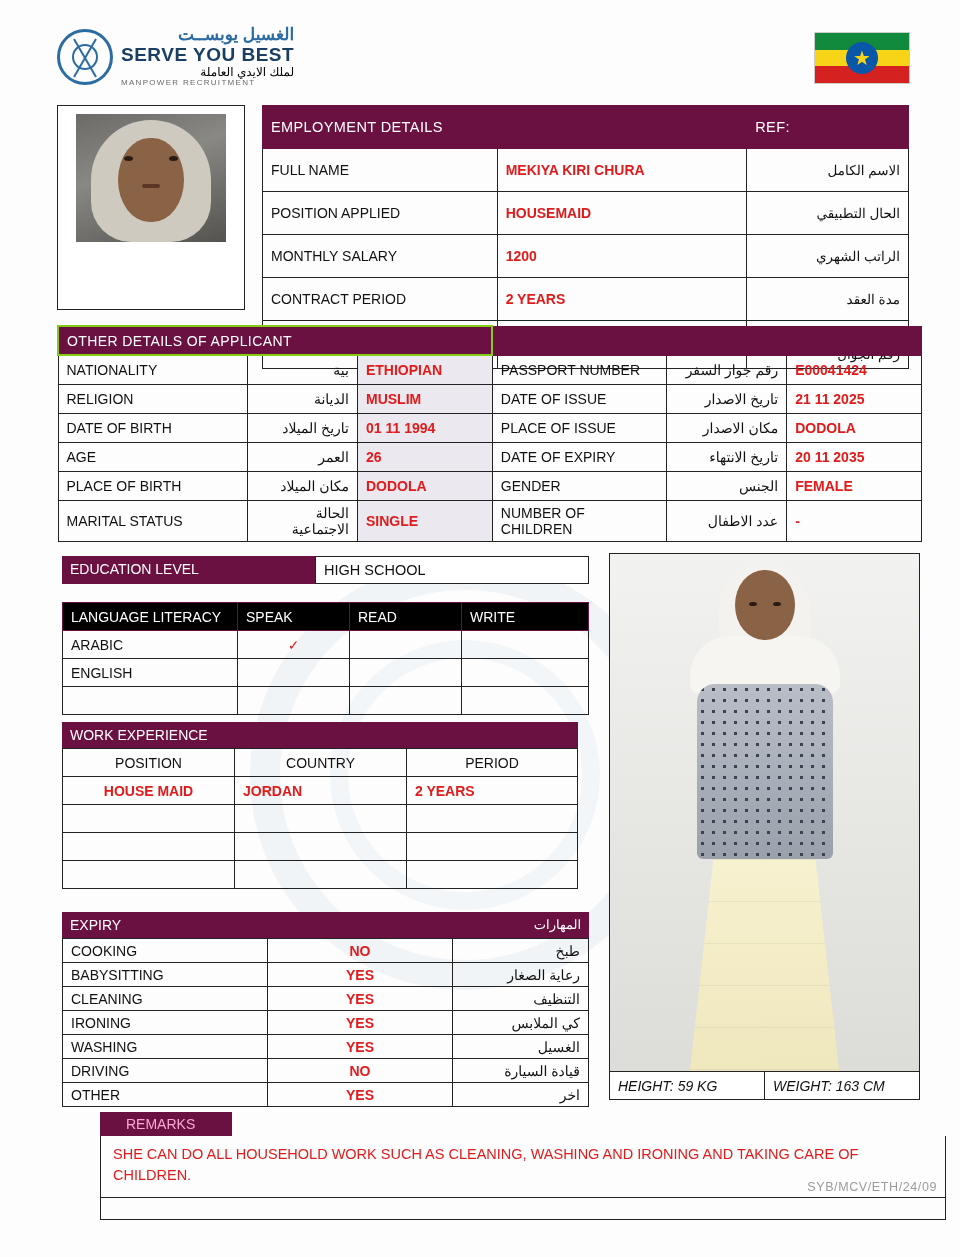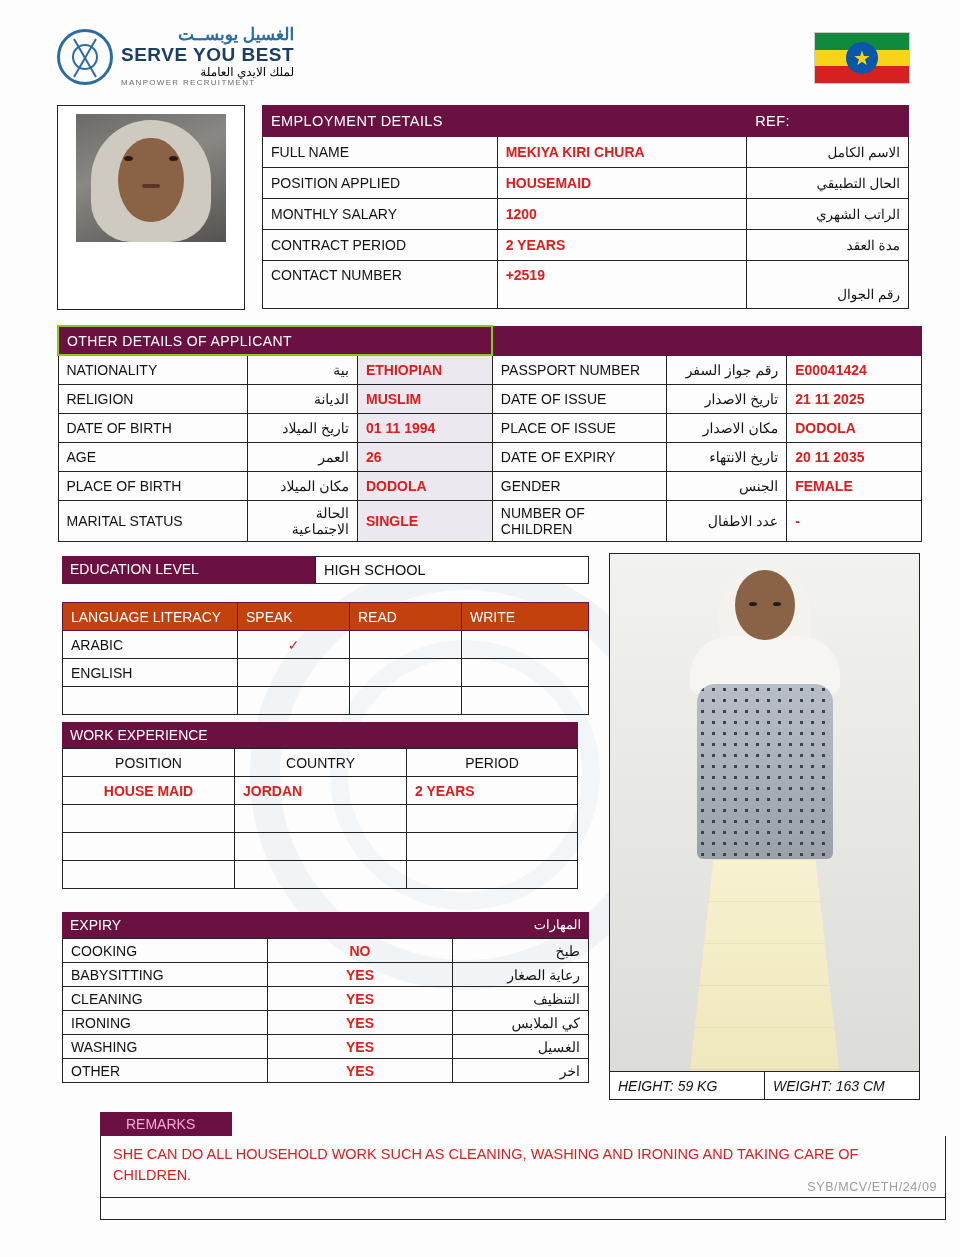--- a/index.html
+++ b/index.html
@@ -112,21 +112,21 @@
     position:absolute; left:50%; top:24px; transform:translateX(-50%);
     width:66px; height:84px; border-radius:33px/44px;
     background:#8a6246;
   }
   .pf-eye { position:absolute; top:42px; width:9px; height:5px; border-radius:50%; background:#2a1b12; }
   .pf-eye.l { left:48px; } .pf-eye.r { right:48px; }
   .pf-mouth { position:absolute; left:50%; top:70px; transform:translateX(-50%); width:18px;height:4px;border-radius:3px;background:#5b3526;}
 
   .emp-table { position:absolute; left:205px; top:0; width:647px; }
   .emp-table table { width:100%; }
-  .emp-table td { padding:7px 8px; height:27px; }
+  .emp-table td { padding:13px 8px; height:27px; }
   .col-lbl { width:235px; }
   .col-val { width:250px; }
   .col-ar  { width:162px; text-align:right; }
 
   
   .other-wrap { position:absolute; left:57px; top:325px; width:865px; }
   .other-table { width:865px; }
   .other-table td { padding:4px 8px; height:29px; font-size:14px; }
   .od-l1 { width:190px; }
   .od-l2 { width:110px; text-align:right; }
@@ -138,21 +138,21 @@
 
   
   .edu-wrap { position:absolute; left:62px; top:556px; width:527px; display:flex; }
   .edu-head { width:253px; background:#6b1141; color:#fff; font-size:14px; padding:5px 8px; }
   .edu-val { flex:1; border:1px solid #222; padding:5px 8px; font-size:14.5px; background:#fff; }
 
   
   .lang-wrap { position:absolute; left:62px; top:602px; width:527px; }
   .lang-wrap table { width:100%; }
   .lang-wrap td, .lang-wrap th { height:28px; padding:3px 8px; font-size:14px; }
-  .lang-head td { background:#c2410c; color:#fff; border:1px solid #6b1141; text-align:left; }
+  .lang-head td { background:#000000; color:#fff; border:1px solid #6b1141; text-align:left; }
   .tick { color:#d11a1a; font-size:15px; text-align:center; }
 
   
   .work-wrap { position:absolute; left:62px; top:722px; width:516px; }
   .work-head { display:flex; }
   .work-head .a { width:256px; background:#6b1141; color:#fff; font-size:14px; padding:5px 8px;}
   .work-head .b { flex:1; background:#6b1141; }
   .work-wrap table { width:100%; }
   .work-wrap td { height:28px; padding:3px 8px; font-size:14px; text-align:center; }
 
@@ -446,20 +446,25 @@
           <td class="sk-l">IRONING</td>
           <td class="sk-v val">YES</td>
           <td class="sk-a">كي الملابس</td>
         </tr>
         <tr>
           <td class="sk-l">WASHING</td>
           <td class="sk-v val">YES</td>
           <td class="sk-a">الغسيل</td>
         </tr>
         <tr>
+          <td class="sk-l">DRIVING</td>
+          <td class="sk-v val">NO</td>
+          <td class="sk-a">قيادة السيارة</td>
+        </tr>
+        <tr>
           <td class="sk-l">OTHER</td>
           <td class="sk-v val">YES</td>
           <td class="sk-a">اخر</td>
         </tr>
       </tbody>
         </table>
     </div>
 
     <div class="fullphoto">
       <div class="fp-bg"></div>

